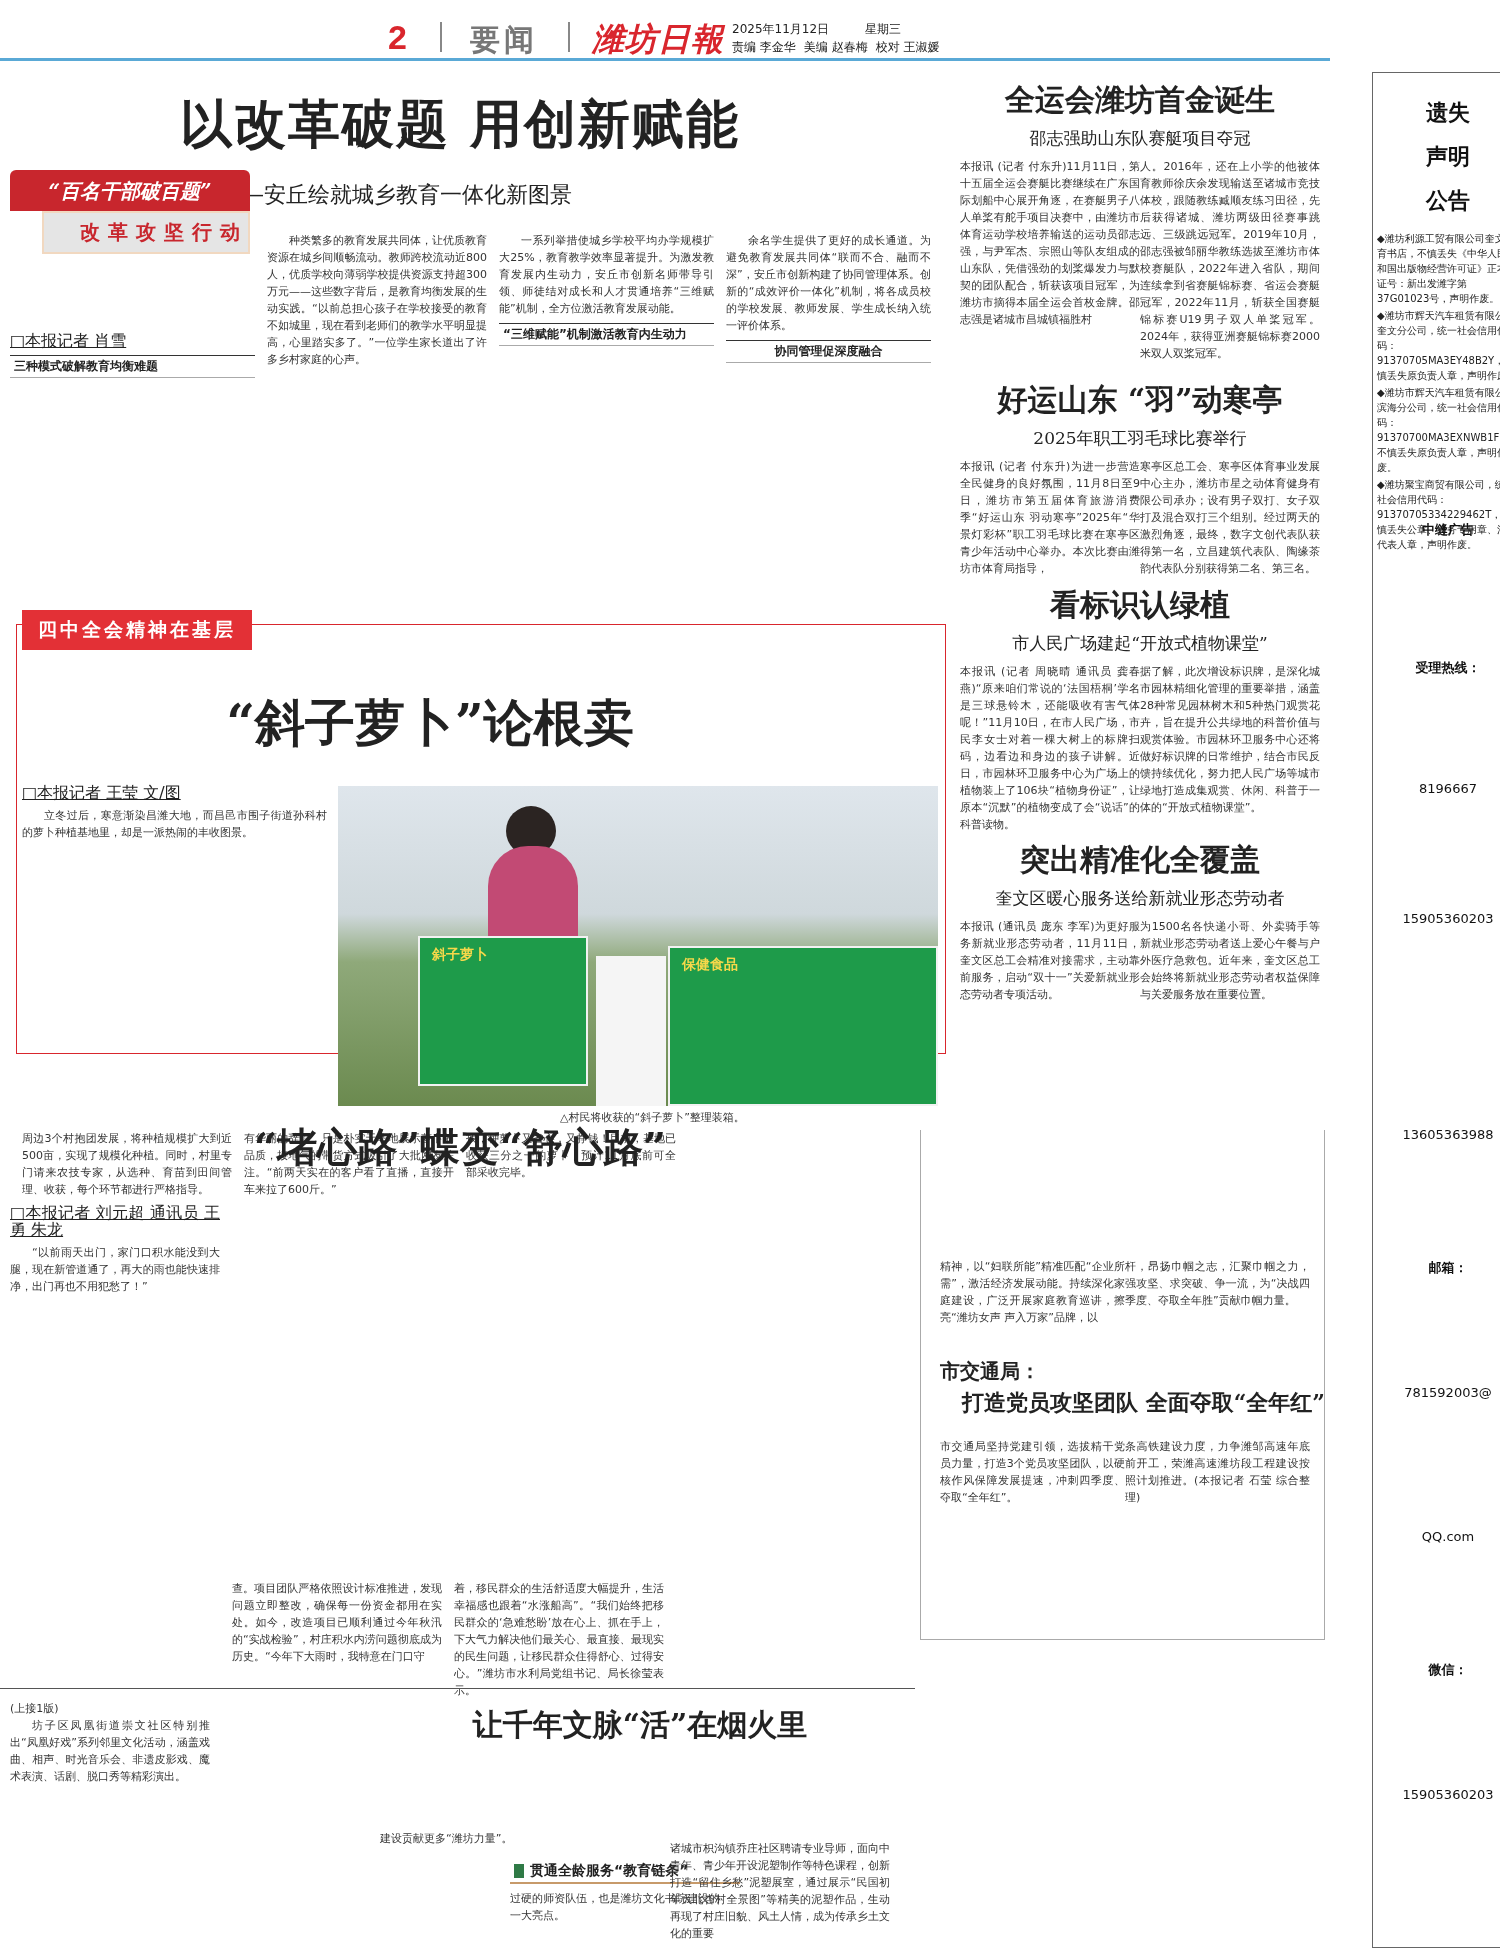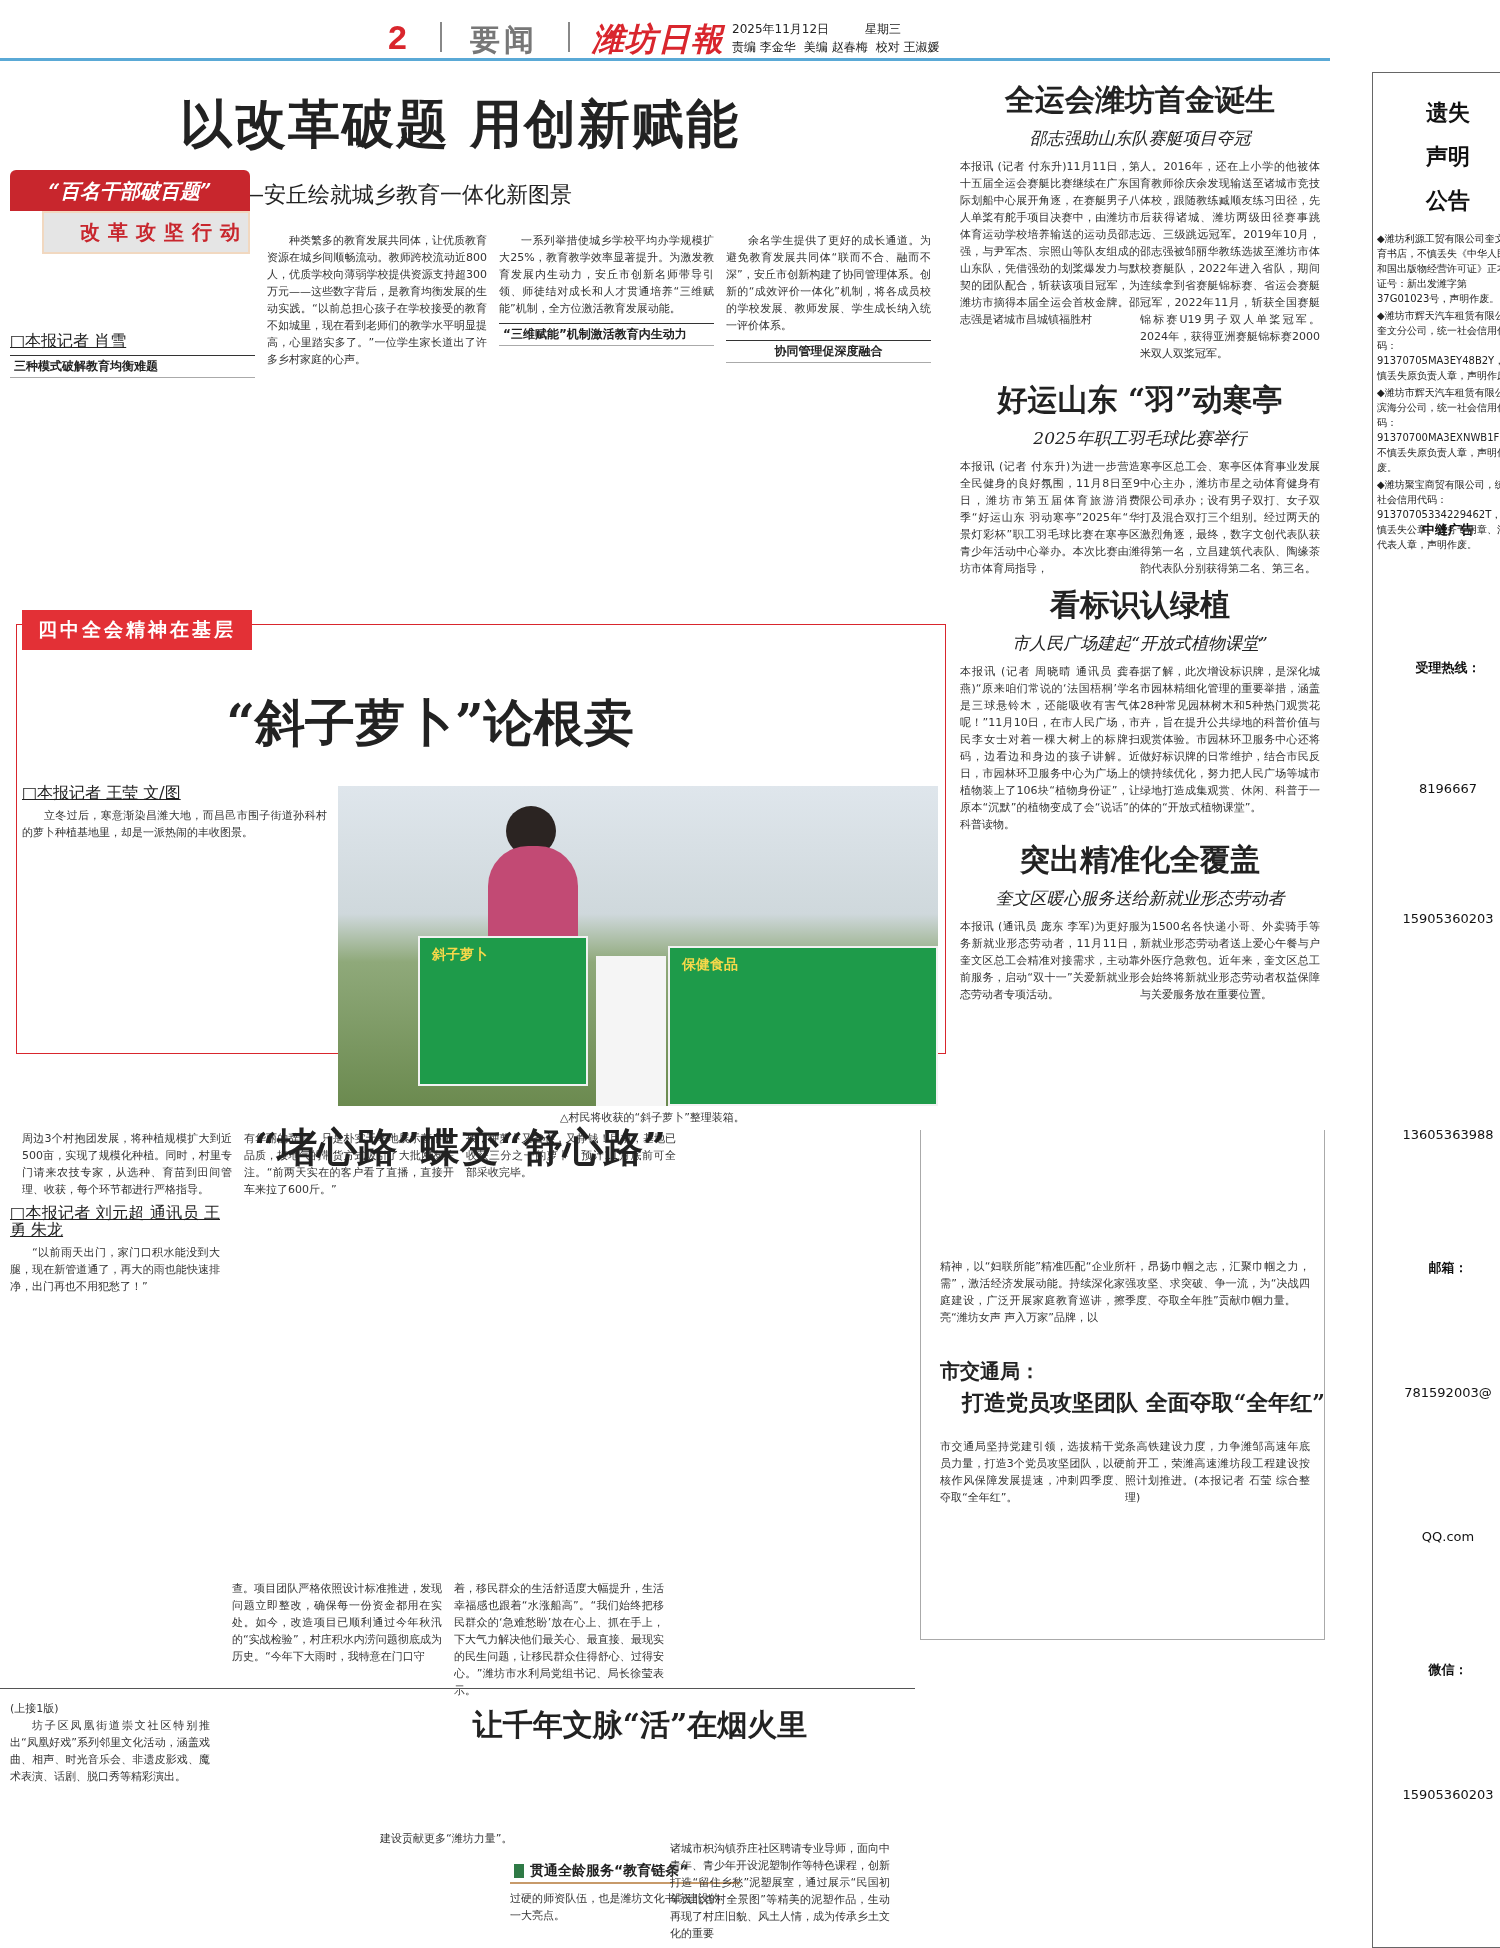--- a/index.html
+++ b/index.html
@@ -41,21 +41,21 @@
   .photo .person { position: absolute; left: 150px; top: 60px; width: 90px; height: 110px; border-radius: 40px 40px 10px 10px; background: #c24a74; }
   .photo .head { position: absolute; left: 168px; top: 20px; width: 50px; height: 50px; border-radius: 50%; background: #2b2422; }
   .photo .box { position: absolute; background: #1e9b4a; border: 2px solid #f2f2f2; }
   .photo .box .lbl { color: #f6d84a; font: bold 14px "DejaVu Serif", serif; position: absolute; top: 8px; left: 12px; }
   .photo .crate { position: absolute; background: #f5f5f5; }
   .caption { position: absolute; left: 560px; top: 1110px; font-size: 11px; color: #333; }
 
   
   .right-story { position: absolute; left: 960px; width: 360px; }
   .right-story .headline { font-size: 30px; }
-  .right-story .subhead { font-size: 17px; margin-top: 6px; font-style: italic; }
+  .right-story .subhead { font-size: 17px; margin-top: 6px; }
   .two-col { display: flex; margin-top: 8px; }
   .two-col > div { flex: 1; }
 
   
   #ad-column { position: absolute; left: 1372px; top: 72px; width: 152px; height: 1876px; border: 1px solid #666; }
   #ad-column .heading { text-align: center; font: bold 22px "DejaVu Sans", sans-serif; line-height: 44px; color: #111; margin-top: 18px; }
   #ad-column .notices { font-size: 10px; line-height: 15px; color: #222; padding: 8px 4px; }
   #ad-column .notices div { margin-bottom: 2px; }
   .ad-label { position: absolute; left: 0; width: 100%; text-align: center; font-size: 13px; color: #111; }
   .ad-label.bold { font-weight: bold; }

